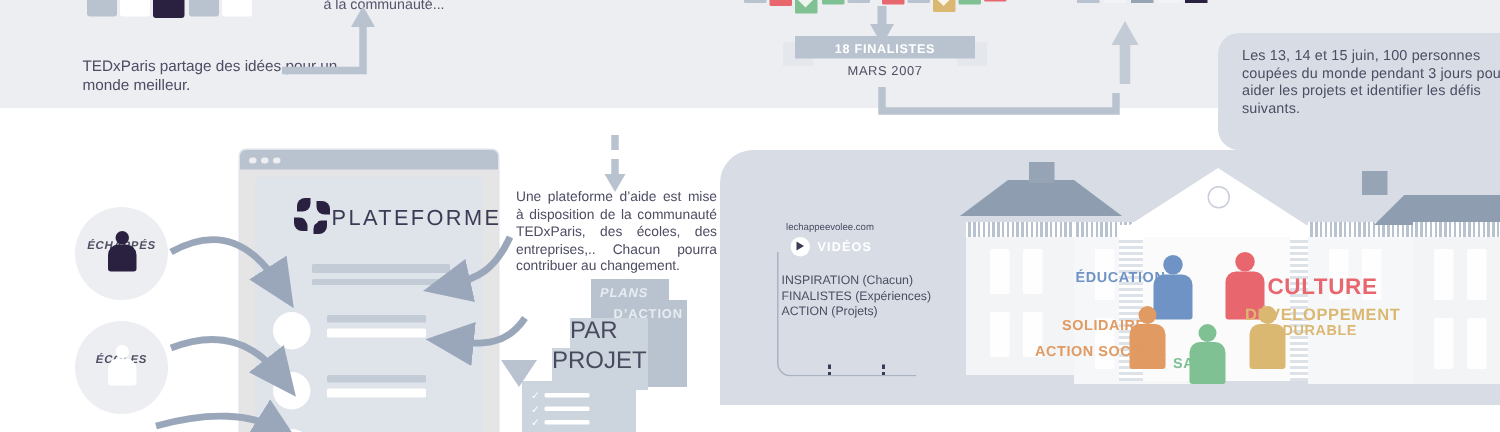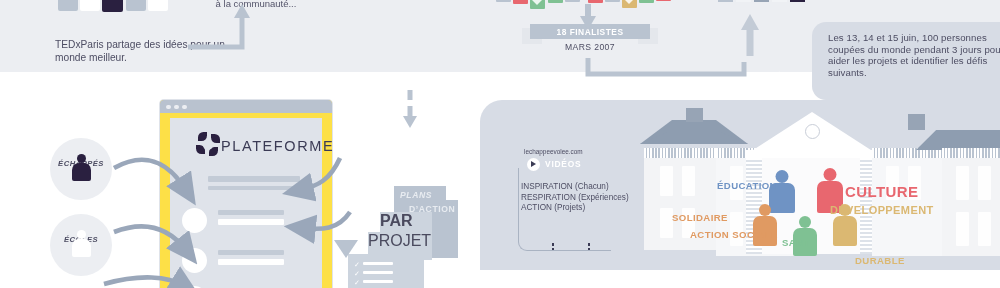--- a/index.html
+++ b/index.html
@@ -56,21 +56,21 @@
   }
   .circ .lbl{
     font-size:7.6px;letter-spacing:.5px;color:#4d4d63;margin-bottom:11px;
     font-weight:bold;
   }
   .circ .figure{position:absolute;left:50%;transform:translateX(-50%);top:16px;}
 
   
   #browser{
     left:160px;top:100px;width:172px;height:188px;
-    background:#fde047;border-radius:4px 4px 0 0;
+    background:#e5e5e5;border-radius:4px 4px 0 0;
     box-shadow:0 0 0 1px #dfe3ea;
   }
   #browser-bar{position:absolute;left:0;top:0;width:172px;height:13px;background:#b9c2cf;border-radius:4px 4px 0 0;}
   .dot{position:absolute;top:4.5px;width:4.5px;height:4.5px;border-radius:50%;background:#eceef2;}
   #browser-page{position:absolute;left:10px;top:18px;width:152px;height:170px;background:#dfe3ea;}
   #brand-text{
     position:absolute;left:61px;top:38px;font-size:14.5px;letter-spacing:1.6px;
     color:#3b3b55;font-weight:normal;
   }
   .bar{position:absolute;background:#c3cbd6;border-radius:1px;}
@@ -237,29 +237,30 @@
     <div class="bar" style="left:58px;top:110px;width:66px;height:5px;"></div>
     <div class="bar-white" style="left:58px;top:119px;width:66px;height:6px;"></div>
 
     <div class="rowcircle" style="left:22px;top:148px;width:25px;height:25px;"></div>
     <div class="bar" style="left:58px;top:150px;width:66px;height:5px;"></div>
     <div class="bar-white" style="left:58px;top:159px;width:66px;height:6px;"></div>
 
     <div class="rowcircle" style="left:22px;top:186px;width:25px;height:25px;"></div>
   </div>
 
+  <div class="t" id="platform-desc">Une plateforme d’aide est mise à disposition de la communauté TEDxParis, des écoles, des entreprises,.. Chacun pourra contribuer au changement.</div>
 
   <div class="card" style="left:394px;top:186px;width:52px;height:46px;">
     <div class="ctext" style="left:6px;top:4px;font-style:italic;">PLANS</div>
   </div>
   <div class="card" style="left:404px;top:200px;width:54px;height:58px;">
     <div class="ctext" style="left:5px;top:4px;">D’ACTION</div>
   </div>
   <div class="card-lite" style="left:380px;top:212px;width:52px;height:48px;">
-    <div class="ctext" style="left:6px;top:4px;font-weight:bold;">PAR</div>
+    <div class="ctext" style="left:6px;top:4px;">PAR</div>
   </div>
   <div class="card-lite" style="left:368px;top:232px;width:56px;height:56px;">
     <div class="ctext" style="left:5px;top:4px;">PROJET</div>
   </div>
   <div class="abs" style="left:348px;top:254px;width:54px;height:34px;background:#ccd4de;">
     <div class="checkmark" style="left:6px;top:7px;">✓</div>
     <div class="checkline" style="left:15px;top:8px;width:30px;"></div>
     <div class="checkmark" style="left:6px;top:16px;">✓</div>
     <div class="checkline" style="left:15px;top:17px;width:30px;"></div>
     <div class="checkmark" style="left:6px;top:25px;">✓</div>
@@ -275,21 +276,21 @@
       <i></i>
       <i></i>
     </div>
   <div id="video-card"></div>
   <div id="video-url">lechappeevolee.com</div>
   <div id="play-badge"></div>
   <div id="play-tri"></div>
   <div id="video-label">VIDÉOS</div>
   <div id="video-lines">
     <div>INSPIRATION (Chacun)</div>
-    <div>RESPIRATION (Expériences)</div>
+    <div>FINALISTES (Expériences)</div>
     <div>ACTION (Projets)</div>
   </div>
 
   <div class="abs" style="left:620px;top:104px;width:380px;height:166px;">
 
     <div class="roof" style="left:20px;top:16px;border-left:32px solid transparent;border-right:32px solid transparent;border-bottom:24px solid #8e9db0;width:44px;"></div>
     <div style="position:absolute;left:20px;top:16px;width:108px;height:0;border-bottom:0;"></div>
     <div class="chimney" style="left:66px;top:4px;width:17px;height:14px;"></div>
     <div style="position:absolute;left:20px;top:28px;width:108px;height:12px;background:#8e9db0;clip-path:polygon(0% 100%,26% 0%,74% 0%,100% 100%);"></div>
     <div class="balustrade" style="left:24px;top:44px;width:96px;height:10px;">
@@ -352,24 +353,24 @@
       <div class="b" style="top:12px;width:24px;height:30px;background:#dbb872;"></div>
     </div>
     <div class="fig" style="left:172px;top:112px;width:26px;height:38px;">
       <div class="h" style="top:0;width:12px;height:12px;background:#7fc193;"></div>
       <div class="b" style="top:12px;width:24px;height:28px;background:#7fc193;"></div>
     </div>
   </div>
 
   <div class="catlabel" style="left:717px;top:180px;font-size:9.6px;color:#6f93c4;">ÉDUCATION</div>
   <div class="catlabel" style="left:690px;top:201px;font-size:9.6px;color:#e09a62;margin-top:28px;">ACTION SOCIALE</div>
-  <div class="catlabel" style="left:672px;top:212px;font-size:9.6px;color:#e09a62;">SOLIDAIRE</div>
+  <div class="catlabel" style="left:708px;top:212px;font-size:9.6px;color:#e09a62;">SOLIDAIRE</div>
   <div class="catlabel" style="left:845px;top:183px;font-size:15px;color:#e8676f;">CULTURE</div>
   <div class="catlabel" style="left:830px;top:204px;font-size:11px;color:#dbb872;">DÉVELOPPEMENT</div>
-  <div class="catlabel" style="left:855px;top:215px;font-size:9.6px;color:#dbb872;margin-top:40px;">DURABLE</div>
+  <div class="catlabel" style="left:855px;top:215px;font-size:9.6px;color:#dbb872;">DURABLE</div>
   <div class="catlabel" style="left:782px;top:237px;font-size:9.6px;color:#7fc193;">SANTÉ</div>
 
   <svg class="ov" viewBox="0 0 1000 288">
     <defs>
       <marker id="ah" markerWidth="7" markerHeight="7" refX="3" refY="3.2" orient="auto">
         <path d="M0,0 L7,3.2 L0,6.4 Z" fill="#9aa7ba"></path>
       </marker>
     </defs>
 
     <path d="M188,47 L242,47 L242,14" stroke="#b9c3d0" stroke-width="5" fill="none" stroke-linecap="butt"></path>

